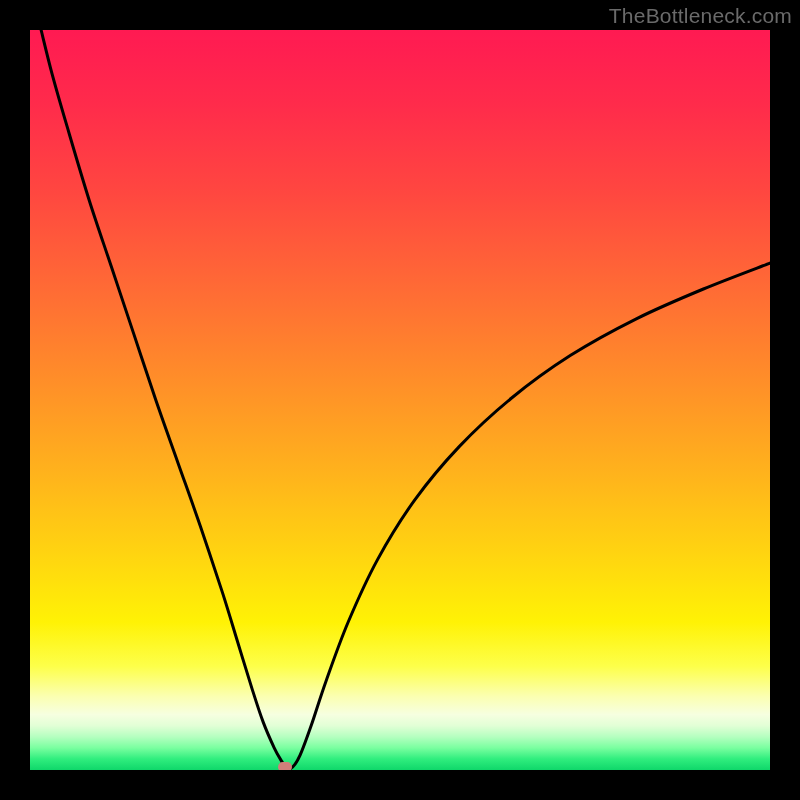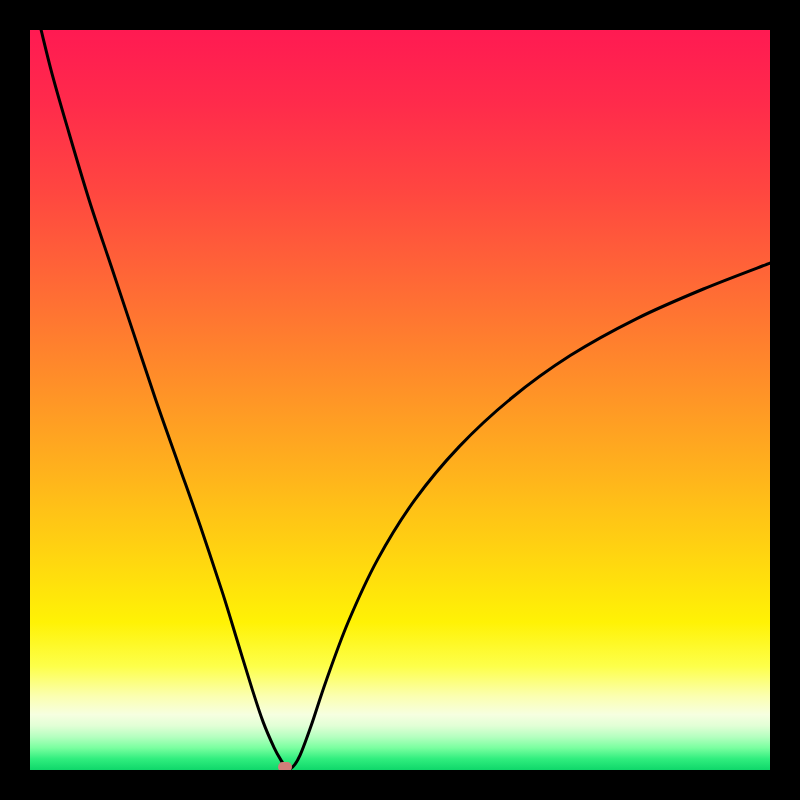--- a/index.html
+++ b/index.html
@@ -75,13 +75,14 @@
             <stop offset="97.00%" stop-color="#7affa0"></stop>
             <stop offset="98.50%" stop-color="#30ee7e"></stop>
             <stop offset="100.00%" stop-color="#0fd76a"></stop>
           </linearGradient>
       </defs>
       <rect x="0" y="0" width="740" height="740" fill="url(#bg-grad)"></rect>
       <path id="curve-path" fill="none" stroke="#000000" stroke-width="3" stroke-linecap="round" stroke-linejoin="round" d="M 11.10 0.00 C 12.95 7.40 17.88 28.37 22.20 44.40 C 26.52 60.43 30.83 75.23 37.00 96.20 C 43.17 117.17 51.80 146.77 59.20 170.20 C 66.60 193.63 74.00 214.60 81.40 236.80 C 88.80 259.00 96.20 281.20 103.60 303.40 C 111.00 325.60 118.40 348.42 125.80 370.00 C 133.20 391.58 140.60 411.93 148.00 432.90 C 155.40 453.87 162.80 474.22 170.20 495.80 C 177.60 517.38 186.23 543.28 192.40 562.40 C 198.57 581.52 202.27 594.47 207.20 610.50 C 212.13 626.53 217.68 645.03 222.00 658.60 C 226.32 672.17 229.40 682.03 233.10 691.90 C 236.80 701.77 241.12 711.26 244.20 717.80 C 247.28 724.34 249.50 727.67 251.60 731.12 C 253.70 734.57 254.93 737.53 256.78 738.52 C 258.63 739.51 260.48 739.26 262.70 737.04 C 264.92 734.82 267.02 732.11 270.10 725.20 C 273.18 718.29 276.88 707.93 281.20 695.60 C 285.52 683.27 289.83 668.47 296.00 651.20 C 302.17 633.93 309.57 612.35 318.20 592.00 C 326.83 571.65 336.70 549.45 347.80 529.10 C 358.90 508.75 371.23 488.65 384.80 469.90 C 398.37 451.15 413.17 433.52 429.20 416.62 C 445.23 399.72 462.50 383.69 481.00 368.52 C 499.50 353.35 519.23 338.92 540.20 325.60 C 561.17 312.28 584.60 299.70 606.80 288.60 C 629.00 277.50 651.20 268.25 673.40 259.00 C 695.60 249.75 728.90 237.42 740.00 233.10 "></path>
     </svg>
     <div class="marker" id="marker" style="left: 255.3px; top: 737.04px; background: rgb(207, 127, 122);"></div>
   </div>
+  <div class="watermark">TheBottleneck.com</div>
 </div>
 
 </body></html>

